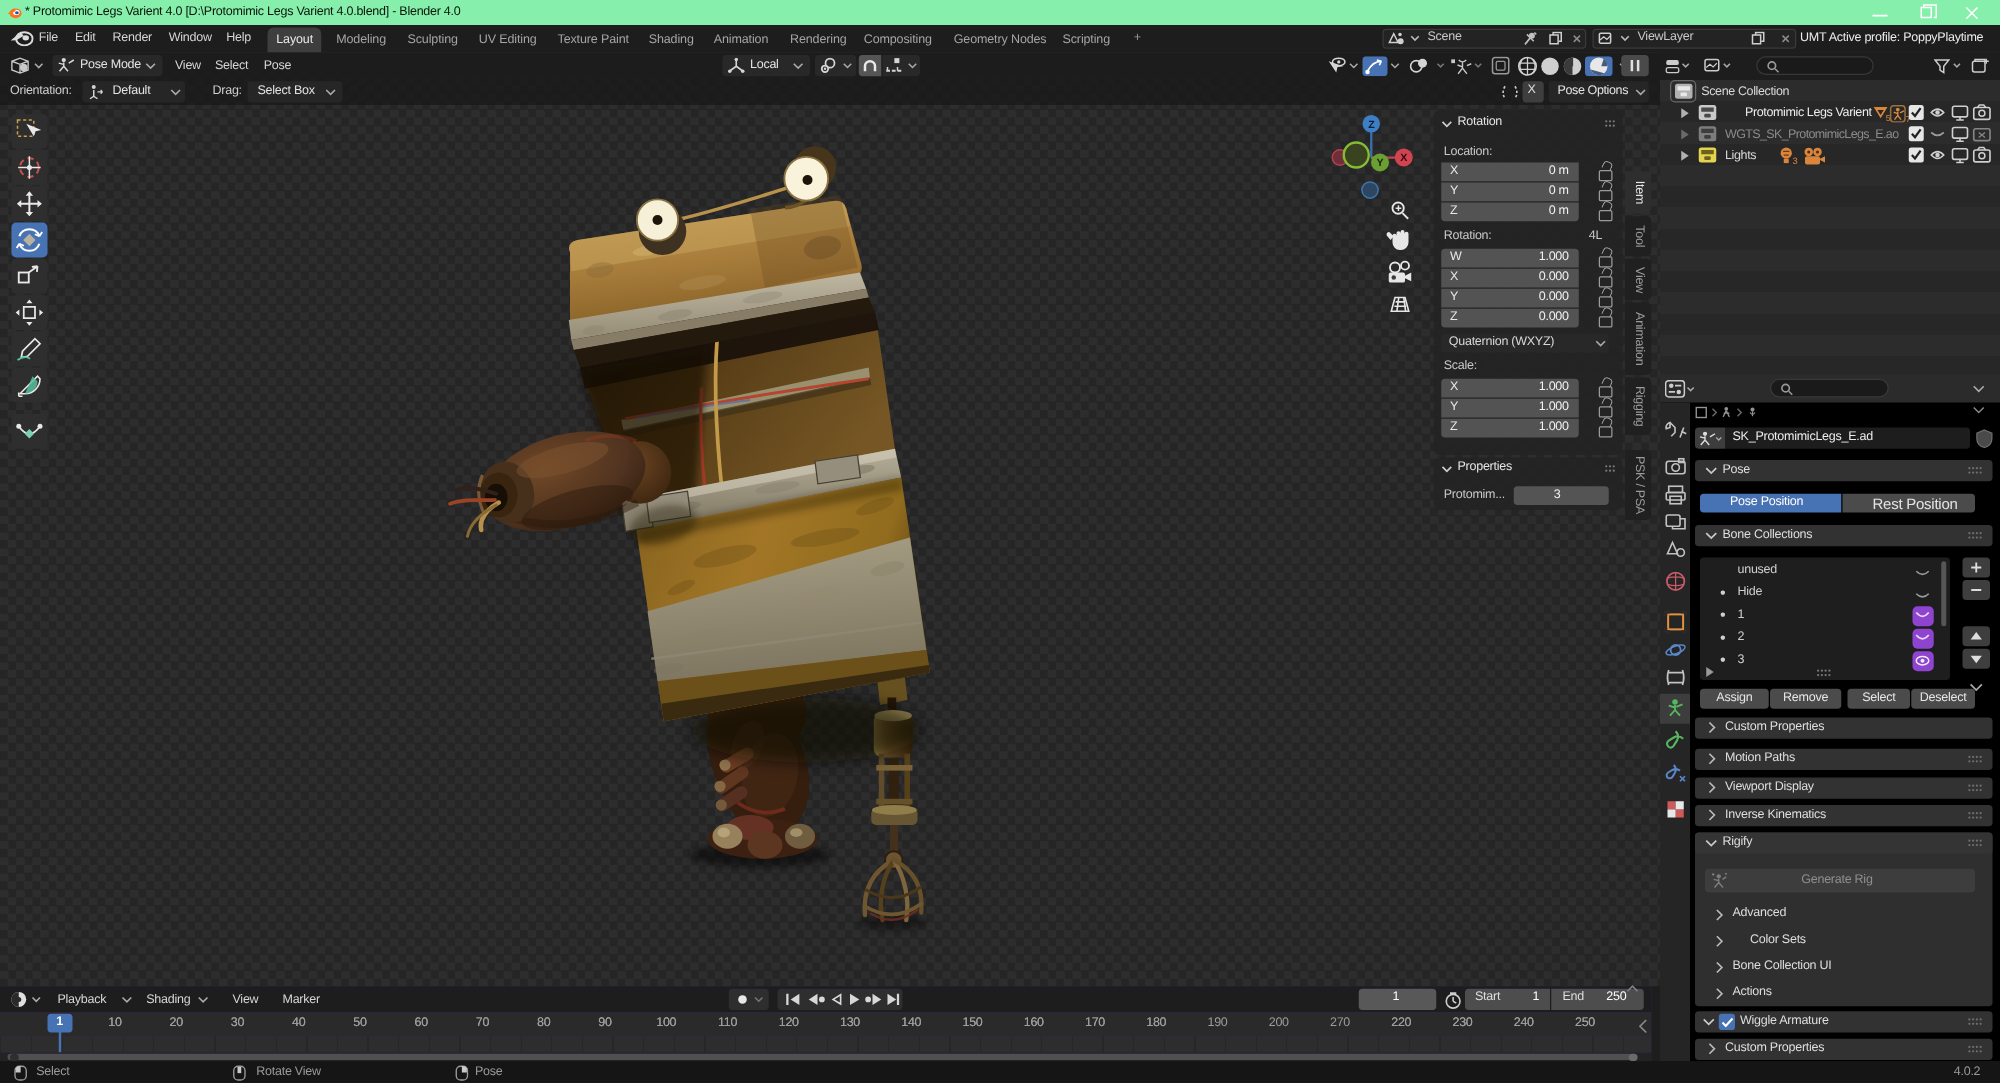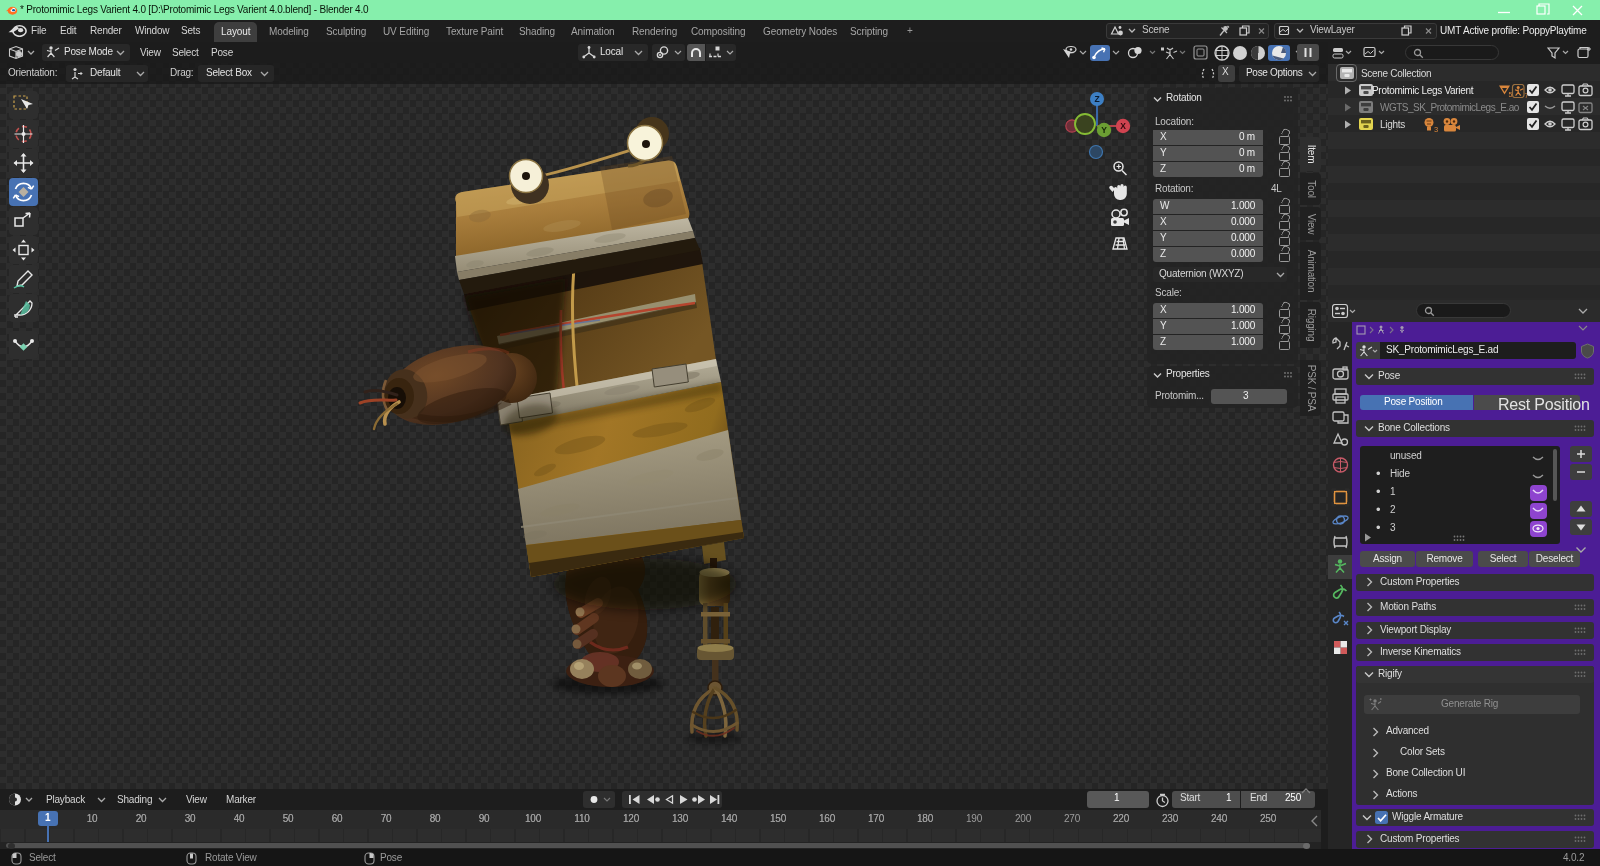--- a/index.html
+++ b/index.html
@@ -6,21 +6,21 @@
 *{box-sizing:border-box;}
 .abs{position:absolute;}
 #titlebar{position:absolute;left:0;top:0;width:1600px;height:20px;background:#86efac;color:#06230c;font-size:10px;}
 #topbar{position:absolute;left:0;top:20px;width:1600px;height:22px;background:#1d1d1d;color:#c2c2c2;font-size:10px;}
 #viewport{position:absolute;left:0;top:42px;width:1328px;height:747px;overflow:hidden;
  background:repeating-conic-gradient(#2d2d2d 0% 25%, #252525 0% 50%) 0 0 / 13px 13px;}
 #vpheader{position:absolute;left:0;top:0;width:100%;height:21px;background:#1c1c1c;}
 #toolsettings{position:absolute;left:0;top:21px;width:100%;height:21px;background:rgba(24,24,24,0.72);}
 #rightcol{position:absolute;left:1328px;top:42px;width:272px;height:807px;background:#282828;}
 #outliner{position:absolute;left:0;top:0;width:272px;height:256px;background:#282828;}
-#props{position:absolute;left:0;top:258px;width:272px;height:549px;background:#4c1d95;}
+#props{position:absolute;left:0;top:258px;width:272px;height:549px;background:#000000;}
 #timeline{position:absolute;left:0;top:789px;width:1321px;height:60px;background:#4c1d95;}
 #statusbar{position:absolute;left:0;top:849px;width:1600px;height:17px;background:#151515;color:#9a9a9a;font-size:10px;}
 .menu{color:#d5d5d5;font-size:10px;position:absolute;top:0;line-height:21px;}
 .tab{position:absolute;top:2px;height:20px;border-radius:5px 5px 0 0;color:#a5a5a5;font-size:10px;line-height:20px;padding:0 7px;letter-spacing:-0.1px;}
 .tab.active{background:#3e3e3e;color:#e8e8e8;}
 .vlabel{color:#c8c8c8;font-size:10px;}
 .nrow{position:absolute;left:6px;width:110px;height:15px;background:#535353;}
 .nrow .nl{position:absolute;left:7px;top:1px;color:#e9e9e9;font-size:10px;}
 .nrow .nv{position:absolute;right:8px;top:1px;color:#f2f2f2;font-size:10px;}
 .nrow::after{content:"";position:absolute;left:126px;top:6px;width:9px;height:7px;
@@ -79,21 +79,21 @@
 <div id="topbar">
   <svg class="abs" style="left:8px;top:4px" width="19" height="13" viewBox="0 0 19 13">
     <ellipse cx="11.5" cy="7" rx="6.6" ry="5.3" fill="none" stroke="#dcdcdc" stroke-width="1.6"></ellipse>
     <ellipse cx="12.6" cy="6.2" rx="2.6" ry="2.1" fill="#dcdcdc"></ellipse>
     <path d="M0.5,8.3 L8.5,1.8 L11,4.6 L5,8.2 Z" fill="#dcdcdc"></path>
   </svg>
   <span class="menu" style="left:31px">File</span>
   <span class="menu" style="left:60px">Edit</span>
   <span class="menu" style="left:90px">Render</span>
   <span class="menu" style="left:135px">Window</span>
-  <span class="menu" style="left:181px">Sets</span>
+  <span class="menu" style="left:181px">Help</span>
   <span class="tab active" style="left:214px">Layout</span>
   <span class="tab" style="left:262px">Modeling</span>
   <span class="tab" style="left:319px">Sculpting</span>
   <span class="tab" style="left:376px">UV Editing</span>
   <span class="tab" style="left:439px">Texture Paint</span>
   <span class="tab" style="left:512px">Shading</span>
   <span class="tab" style="left:564px">Animation</span>
   <span class="tab" style="left:625px">Rendering</span>
   <span class="tab" style="left:684px">Compositing</span>
   <span class="tab" style="left:756px">Geometry Nodes</span>
@@ -704,21 +704,21 @@
     <span class="abs" style="left:33px;top:26px;color:#d9d9d9;font-size:10px;letter-spacing:-0.3px">Scene Collection</span>
     
     <svg class="abs" style="left:16px;top:44px" width="8" height="9" viewBox="0 0 8 9">
         <path d="M1,0.5 L7,4.5 L1,8.5 Z" fill="#b0b0b0"></path>
       </svg>
     <svg class="abs" style="left:30px;top:41px" width="16" height="14" viewBox="0 0 16 14">
         <rect x="1" y="1" width="14" height="12" rx="2" fill="#c9c9c9"></rect>
         <rect x="3" y="3" width="10" height="3.4" fill="#4a4a4a"></rect>
         <rect x="5.4" y="8" width="5.2" height="3" rx="1" fill="#4a4a4a"></rect>
       </svg>
-    <span class="abs" style="left:44px;top:43px;color:#ececec;font-size:10px;letter-spacing:-0.3px">Protomimic Legs Varient</span>
+    <span class="abs" style="left:68px;top:43px;color:#ececec;font-size:10px;letter-spacing:-0.3px">Protomimic Legs Varient</span>
     <svg class="abs" style="left:170px;top:42px" width="36" height="14" viewBox="0 0 36 14">
       <path d="M1,1.5 h11 l-5.5,9 Z M4,4 h5 l-2.5,4 Z" fill="#d9863c" fill-rule="evenodd"></path>
         <text x="10.5" y="13" font-size="7" fill="#d9863c" font-family="Liberation Sans">5</text>
       <rect x="14.5" y="0.5" width="11.5" height="13" rx="2.5" fill="none" stroke="#9a7040" stroke-width="1.2"></rect>
       <circle cx="20.2" cy="3.6" r="1.5" fill="#d9863c"></circle>
         <path d="M20.2,5.3 v3 m0,0 l-2.6,3.4 m2.6,-3.4 l2.6,3.4 M17,5.8 l3.2,1.1 m5,-2.2 l-3.2,1.6" stroke="#d9863c" stroke-width="1.2" fill="none"></path>
       <text x="26.5" y="13.5" font-size="7" fill="#d9863c" font-family="Liberation Sans">7</text>
     </svg>
     <g></g>
     
@@ -838,21 +838,21 @@
     <svg class="abs caret-open" style="left:36px;top:73px">
         <use href="#cvd"></use>
       </svg>
     <span class="abs ptxt" style="left:50px;top:70px">Pose</span>
     <svg class="abs grip" style="left:246px;top:73px">
         <use href="#grip8"></use>
       </svg>
     <div class="abs" style="left:32px;top:95px;width:113px;height:15px;background:#4772b3;border-radius:3px 0 0 3px"></div>
     <span class="abs" style="left:56px;top:96px;color:#fff;font-size:10px">Pose Position</span>
     <div class="abs" style="left:146px;top:95px;width:106px;height:15px;background:#4b4b4b;border-radius:0 3px 3px 0"></div>
-    <span class="abs" style="left:170px;top:96px;color:#e3e3e3;font-size:16px">Rest Position</span>
+    <span class="abs" style="left:170px;top:96px;color:#e3e3e3;font-size:12px">Rest Position</span>
 
     <div class="prow" style="top:120px"></div>
     <svg class="abs caret-open" style="left:36px;top:125px">
         <use href="#cvd"></use>
       </svg>
     <span class="abs ptxt" style="left:50px;top:122px">Bone Collections</span>
     <svg class="abs grip" style="left:246px;top:125px">
         <use href="#grip8"></use>
       </svg>
     <div class="abs" style="left:32px;top:146px;width:200px;height:98px;background:#1e1e1e;border-radius:3px"></div>

